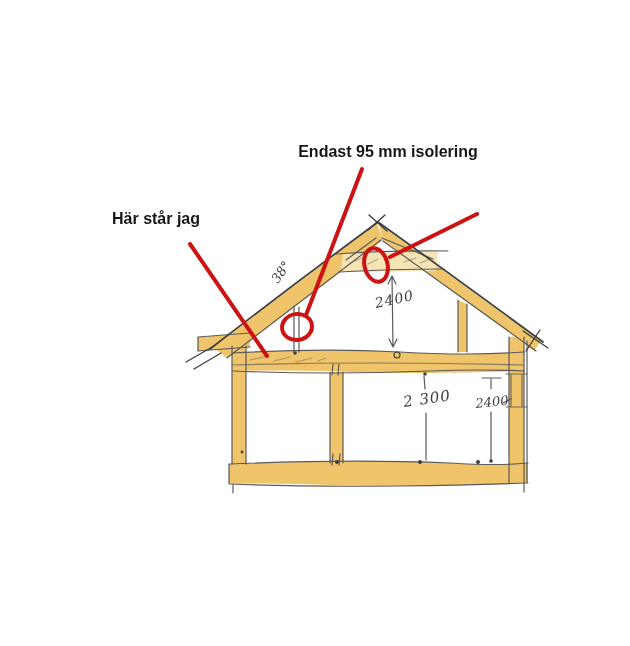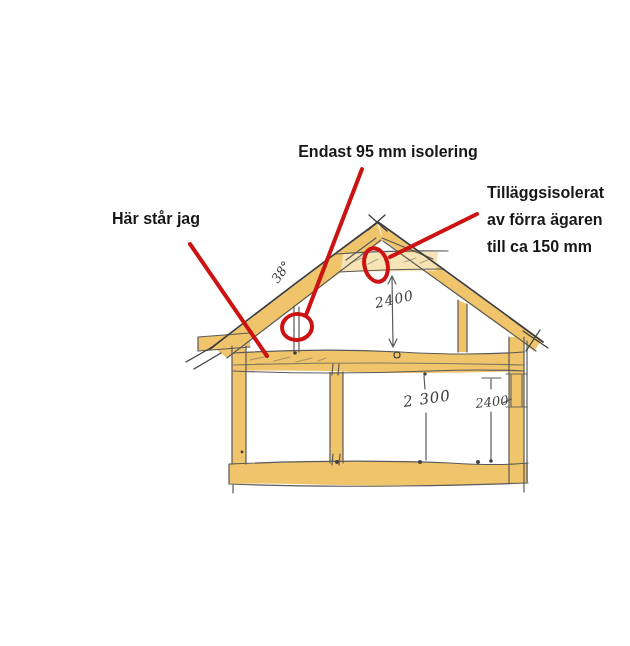--- a/index.html
+++ b/index.html
@@ -122,21 +122,16 @@
       <line x1="190" y1="244" x2="267" y2="356"></line>
       <line x1="362" y1="169" x2="306" y2="315"></line>
       <line x1="477" y1="214" x2="390" y2="257"></line>
       <ellipse cx="297" cy="327" rx="15" ry="13" transform="rotate(-8 297 327)"></ellipse>
       <ellipse cx="376" cy="265" rx="11.5" ry="17" transform="rotate(-14 376 265)"></ellipse>
     </g>
   </svg>
 
   <div id="lbl-endast" class="anno-label">Endast 95 mm isolering</div>
 
-  <div id="lbl-tillagg" class="anno-label">
-    <span>Tilläggsisolerat</span>
-    <span>av förra ägaren</span>
-    <span>till ca 150 mm</span>
-  </div>
 
   <div id="lbl-har" class="anno-label">Här står jag</div>
 
 </div>
 
 </body></html>

